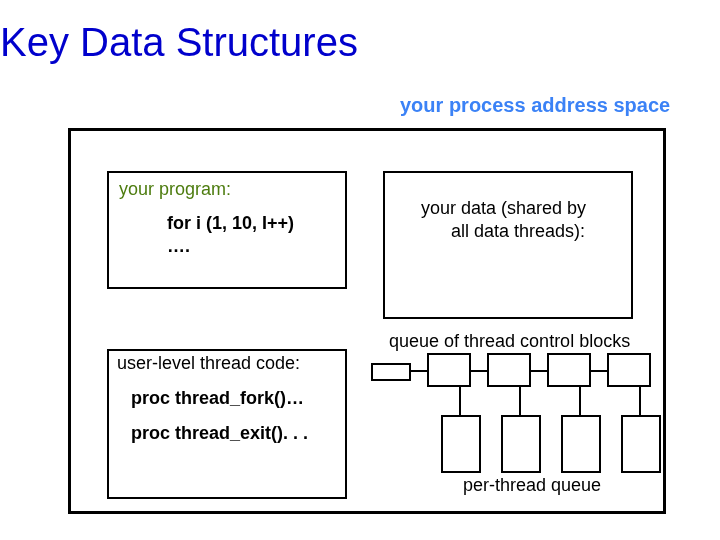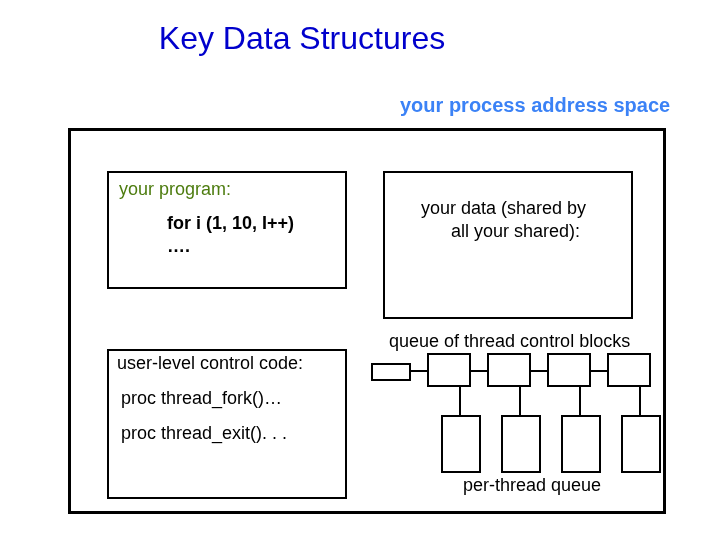--- a/index.html
+++ b/index.html
@@ -9,22 +9,21 @@
     height: 540px;
     font-family: Arial, Helvetica, sans-serif;
     background: #fff;
     position: relative;
   }
   .title {
     position: absolute;
     top: 20px;
     left: 0;
     width: 604px;
-    text-align: center;
-    font-size: 32px;
+    font-size: 40px;
     color: #0000cc;
     font-weight: normal;
   }
   .outer-label {
     position: absolute;
     top: 94px;
     left: 400px;
     font-size: 20px;
     font-weight: bold;
     color: #3b82f6;
@@ -69,22 +68,22 @@
   .thread-box {
     top: 218px; left: 36px;
     width: 240px; height: 150px;
     padding: 2px 8px;
   }
   .thread-label {
     font-size: 18px;
   }
   .thread-proc {
     font-size: 18px;
-    font-weight: normal;
-    margin-left: 4px;
+    font-weight: bold;
+    margin-left: 14px;
     margin-top: 14px;
   }
   .queue-label {
     position: absolute;
     top: 200px; left: 318px;
     font-size: 18px;
   }
   .queue-head {
     position: absolute;
     top: 232px; left: 300px;
@@ -132,25 +131,25 @@
   <div class="box program-box">
     <div class="program-label">your program:</div>
     <div class="program-code">
       <div>for i (1, 10, I++)</div>
       <div>….</div>
     </div>
   </div>
 
   <div class="box data-box">
     <div>your data (shared by</div>
-    <div style="margin-left:30px">all your shared):</div>
+    <div style="margin-left:30px">all data threads):</div>
   </div>
 
   <div class="box thread-box">
-    <div class="thread-label">user-level control code:</div>
+    <div class="thread-label">user-level thread code:</div>
     <div class="thread-proc">proc thread_fork()…</div>
     <div class="thread-proc">proc thread_exit(). . .</div>
   </div>
 
   <div class="queue-label">queue of thread control blocks</div>
 
   <div class="queue-head"></div>
   <div class="link" style="top:239px;left:338px;width:18px"></div>
 
   <div class="tcb" style="left:356px"></div>

